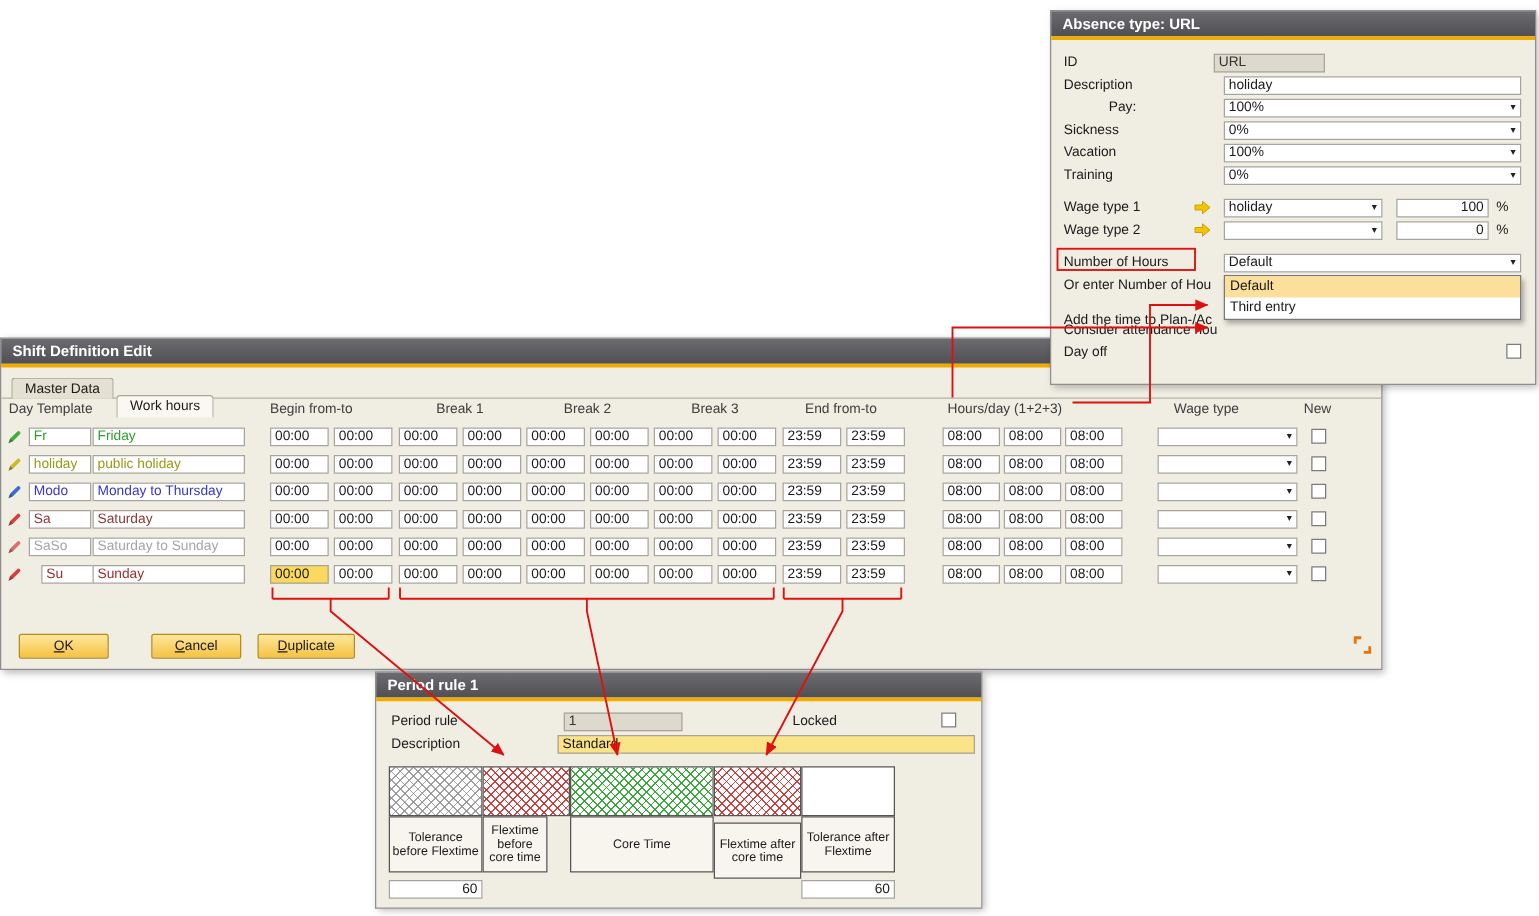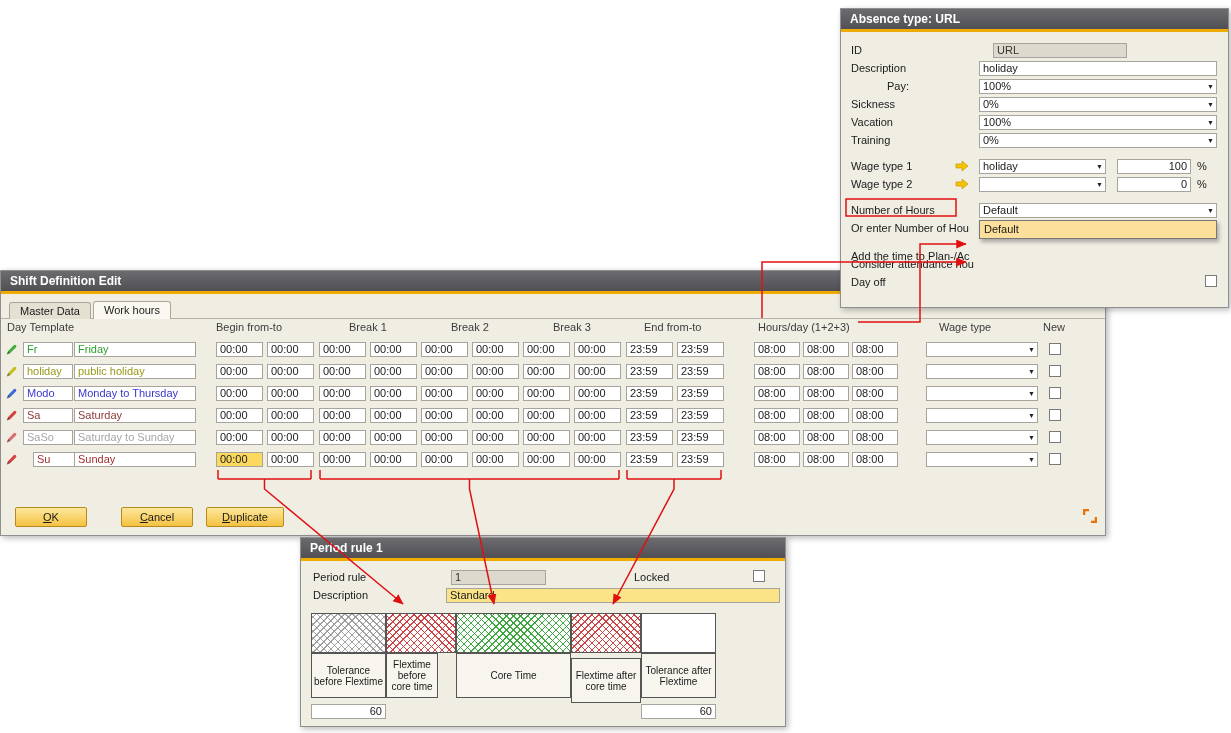--- a/index.html
+++ b/index.html
@@ -49,21 +49,21 @@
 <div id="screen">
 
   <div class="window" style="left:0px;top:270px;width:1106px;height:266px;z-index:1;">
     <div class="titlebar">
       <span>Shift Definition Edit</span>
     </div>
     <div class="goldline"></div>
 
     <div class="tabstrip">
       <div class="tab" style="left:8px;">Master Data</div>
-      <div class="tab active" style="left:92px;">Work hours</div>
+      <div class="tab active" style="left:92px;margin-top:15px;">Work hours</div>
     </div>
 
     <div class="ghead" style="left:6px;">Day Template</div>
     <div class="ghead" style="left:215px;">Begin from-to</div>
     <div class="ghead" style="left:348px;">Break 1</div>
     <div class="ghead" style="left:450px;">Break 2</div>
     <div class="ghead" style="left:552px;">Break 3</div>
     <div class="ghead" style="left:643px;">End from-to</div>
     <div class="ghead" style="left:757px;">Hours/day (1+2+3)</div>
     <div class="ghead" style="left:938px;">Wage type</div>
@@ -264,21 +264,21 @@
     <div class="inp right" style="left:340px;top:166px;width:75px;">60</div>
   </div>
 
   <div class="window" style="left:840px;top:8px;width:389px;height:300px;z-index:3;">
     <div class="titlebar">
       <span>Absence type: URL</span>
     </div>
     <div class="goldline"></div>
 
     <div class="lbl" style="left:10px;top:34px;">ID</div>
-    <div class="inp dis" style="left:152px;top:34px;width:134px;">URL</div>
+    <div class="inp dis" style="left:130px;top:34px;width:89px;">URL</div>
 
     <div class="lbl" style="left:10px;top:52px;">Description</div>
     <div class="inp" style="left:138px;top:52px;width:238px;">holiday</div>
 
     <div class="lbl" style="left:10px;top:70px;padding-left:36px;">Pay:</div>
     <div class="inp combo" style="left:138px;top:70px;width:238px;">
       <span>100%</span>
       <span class="dd">▼</span>
     </div>
 
@@ -334,20 +334,21 @@
 
     <div class="lbl" style="left:10px;top:212px;">Or enter Number of Hou</div>
     <div class="lbl" style="left:10px;top:240px;">Add the time to Plan-/Ac</div>
     <div class="lbl" style="left:10px;top:248px;">Consider attendance hou</div>
 
     <div class="lbl" style="left:10px;top:266px;">Day off</div>
     <span class="cb" style="left:364px;top:266px;"></span>
 
     <div class="ddpanel">
       <div class="dditem sel">Default</div>
+      <div class="dditem">Third entry</div>
     </div>
   </div>
 
   <svg id="overlay" width="1231" height="733">
     <defs>
       <marker id="arr" markerWidth="8" markerHeight="8" refX="6.5" refY="3" orient="auto">
         <path d="M0 0 L7 3 L0 6 Z" fill="#e01010"></path>
       </marker>
     </defs>
     <rect x="846" y="199" width="110" height="17" fill="none" stroke="#e01010" stroke-width="1.5"></rect>

